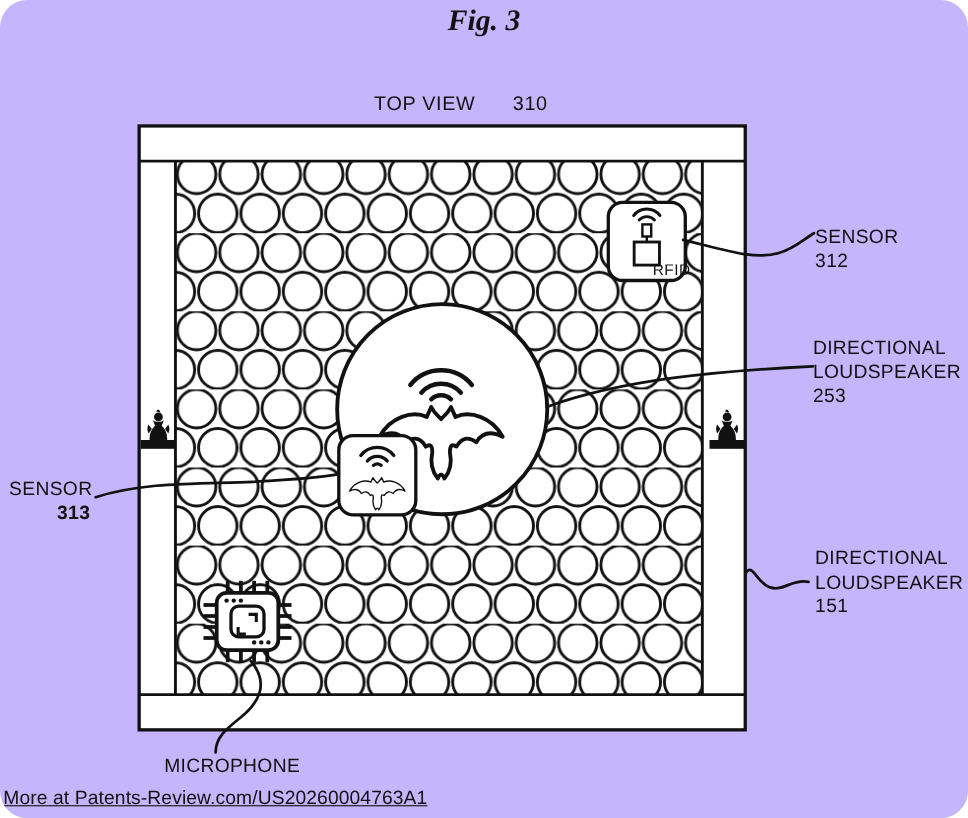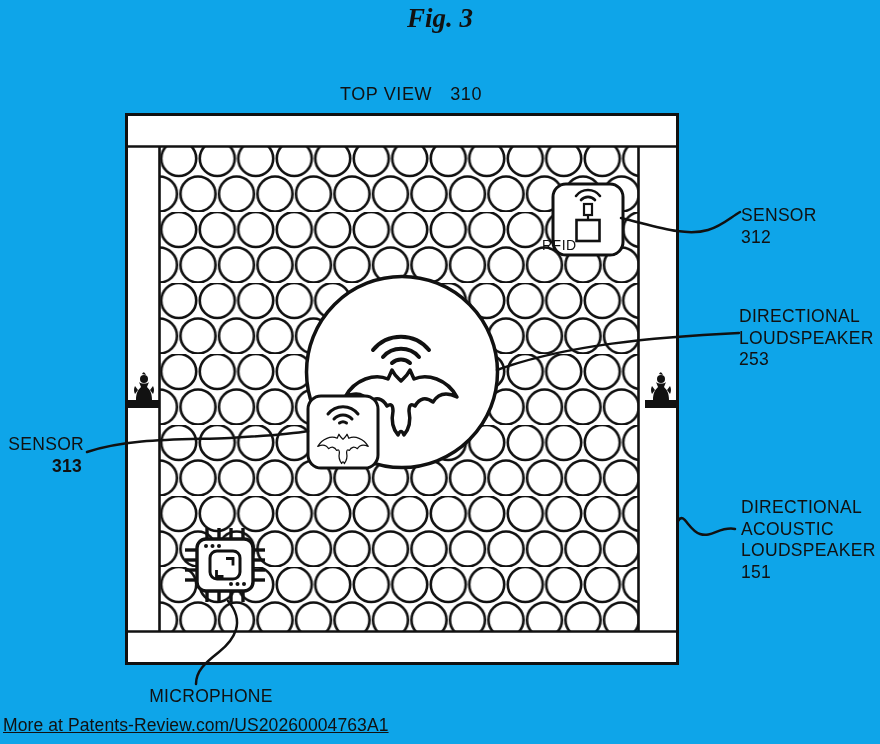--- a/index.html
+++ b/index.html
@@ -1,22 +1,23 @@
 <!DOCTYPE html>
 <html><head>
 <meta charset="utf-8">
 <style>
   html,body{margin:0;padding:0;background:#ffffff;}
   #stage{
     position:relative;
     width:880px;height:744px;
-    background:#0ea5e9;
+    background:#c4b5fd;
     font-family:"Liberation Sans", sans-serif;
     color:#111111;
     overflow:hidden;
+    border-radius:25px;
   }
   .label{
     position:absolute;
     font-size:17.5px;
     line-height:21.5px;
     letter-spacing:0.3px;
     color:#111111;
     white-space:nowrap;
   }
   .fig-title{
@@ -26,34 +27,34 @@
     font-family:"Liberation Serif", serif;
     font-style:italic;font-weight:bold;
     font-size:27px;
     color:#111111;
   }
   .top-view{
     position:absolute;
     left:340px;top:84px;
     font-size:18px;letter-spacing:0.6px;
   }
-  .top-view .ref{margin-left:18px;}
+  .top-view .ref{margin-left:34px;}
   .right-label{left:741px;}
   .sensor313{
     left:6px;top:434px;width:78px;
     text-align:right;
   }
   .microphone{
     left:138px;top:686px;width:146px;
     text-align:center;
   }
   .rfid-text{
     position:absolute;
-    left:542px;top:237px;width:54px;
-    text-align:left;
+    left:574px;top:237px;width:54px;
+    text-align:right;
     font-size:14px;line-height:16px;letter-spacing:0.5px;
   }
   .watermark{
     position:absolute;
     left:3px;top:715px;
     font-size:17.5px;letter-spacing:0.1px;
     color:#111111;
     text-decoration:underline;
   }
   svg{position:absolute;left:0;top:0;}
@@ -182,21 +183,20 @@
   </div>
 
   <div class="label right-label" style="left:739px;top:306px;">
     <div>DIRECTIONAL</div>
     <div>LOUDSPEAKER</div>
     <div>253</div>
   </div>
 
   <div class="label right-label" style="top:497px;">
     <div>DIRECTIONAL</div>
-    <div>ACOUSTIC</div>
     <div>LOUDSPEAKER</div>
     <div>151</div>
   </div>
 
   <div class="label sensor313">
     <div>SENSOR</div>
     <div style="padding-right:2px;font-weight:bold;">313</div>
   </div>
 
   <div class="label microphone">

